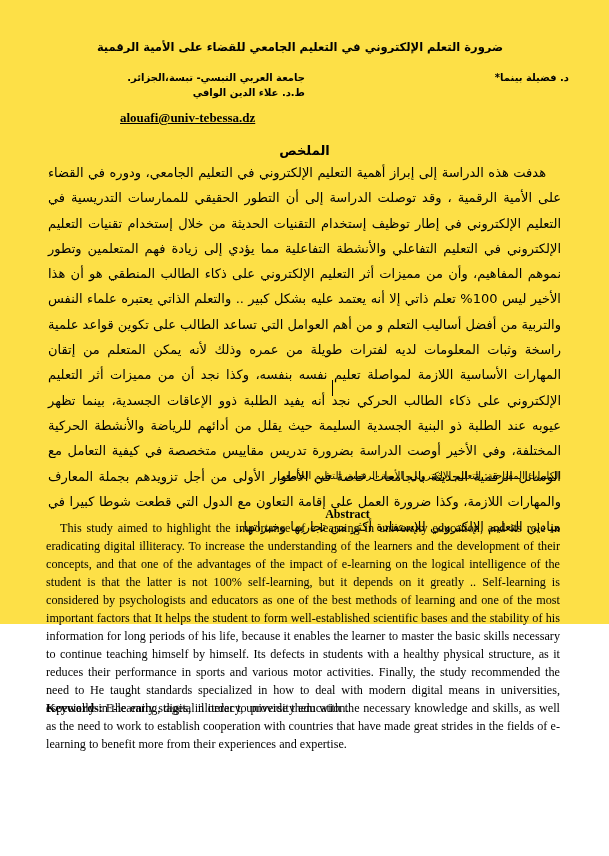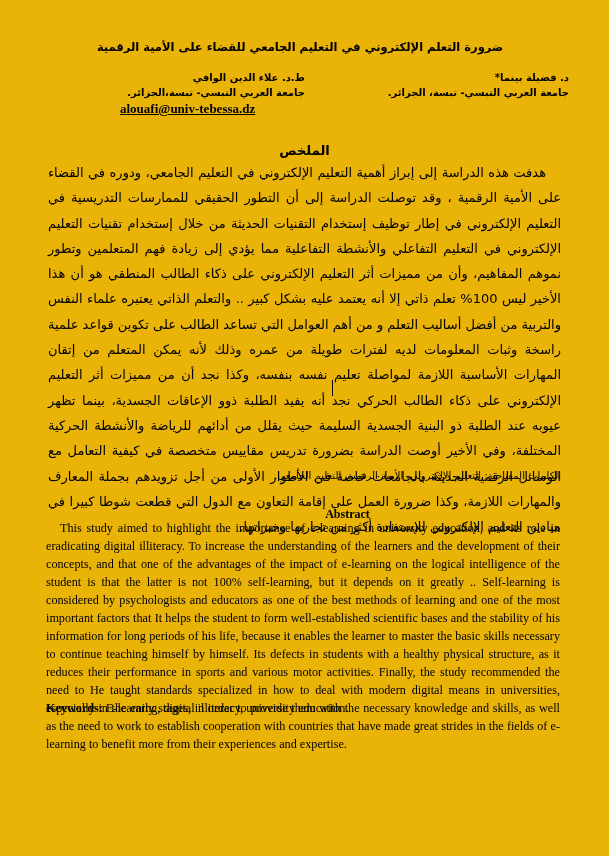--- a/index.html
+++ b/index.html
@@ -1,28 +1,28 @@
 <!DOCTYPE html>
 <html><head>
   <meta charset="utf-8">
   <style>
     html, body { margin: 0; padding: 0; background: #ffffff; }
     body { width: 609px; height: 856px; position: relative; overflow: hidden; color: #000; }
-    .page { position: absolute; left: 0; top: 0; width: 609px; height: 856px; background: #eab308; }
+    .page { position: absolute; left: 0; top: 0; width: 609px; height: 624px; background: #fde047; }
     .title {
       position: absolute; top: 40px; left: 60px; width: 480px;
       text-align: center; direction: rtl;
       font-family: "DejaVu Sans", sans-serif; font-weight: bold; font-size: 11.5px;
     }
     .author { position: absolute; font-family: "DejaVu Sans", sans-serif; font-size: 10px; font-weight: bold; line-height: 15px; }
     .author.right { right: 40px; top: 70px; direction: rtl; text-align: right; width: 270px; }
     .author.left { left: 55px; top: 70px; direction: rtl; text-align: right; width: 250px; }
     .author .email {
       font-family: "Liberation Serif", serif; font-size: 13px; text-decoration: underline; direction: ltr;
-      font-weight: bold; display: block; margin-top: 1px;
+      font-weight: bold; display: block; margin-top: 10px;
     }
     .author.right .email { text-align: right; }
     .author.left .email { text-align: left; padding-left: 65px; }
     .ar-heading {
       position: absolute; top: 143px; left: 0; width: 609px; text-align: center;
       font-family: "DejaVu Sans", sans-serif; font-weight: bold; font-size: 13px;
     }
     .ar-body {
       position: absolute; top: 160px; left: 48px; width: 513px;
       direction: rtl; text-align: justify; text-align-last: right;
@@ -51,26 +51,25 @@
     .caret { position: absolute; left: 332px; top: 380px; width: 1px; height: 16px; background: #000; }
   </style>
 </head>
 <body>
 
 <div class="page">
   <div class="title">ضرورة التعلم الإلكتروني في التعليم الجامعي للقضاء على الأمية الرقمية</div>
 
   <div class="author right">
     <div>د. فضيلة بينما*</div>
-    <div>جامعة العربي التبسي- تبسة، الجزائر.</div>
   </div>
 
   <div class="author left">
+    <div>جامعة العربي التبسي- تبسة،الجزائر.</div>
     <div>ط.د. علاء الدين الوافي</div>
-    <div>جامعة العربي التبسي- تبسة،الجزائر.</div>
     <span class="email">alouafi@univ-tebessa.dz</span>
   </div>
 
   <div class="ar-heading">الملخص</div>
   <div class="ar-body">هدفت هذه الدراسة إلى إبراز أهمية التعليم الإلكتروني في التعليم الجامعي، ودوره في القضاء على الأمية الرقمية ، وقد توصلت الدراسة إلى أن التطور الحقيقي للممارسات التدريسية في التعليم الإلكتروني في إطار توظيف إستخدام التقنيات الحديثة من خلال إستخدام تقنيات التعليم الإلكتروني في التعليم التفاعلي والأنشطة التفاعلية مما يؤدي إلى زيادة فهم المتعلمين وتطور نموهم المفاهيم، وأن من مميزات أثر التعليم الإلكتروني على ذكاء الطالب المنطقي هو أن هذا الأخير ليس 100% تعلم ذاتي إلا أنه يعتمد عليه بشكل كبير .. والتعلم الذاتي يعتبره علماء النفس والتربية من أفضل أساليب التعلم و من أهم العوامل التي تساعد الطالب على تكوين قواعد علمية راسخة وثبات المعلومات لديه لفترات طويلة من عمره وذلك لأنه يمكن المتعلم من إتقان المهارات الأساسية اللازمة لمواصلة تعليم نفسه بنفسه، وكذا نجد أن من مميزات أثر التعليم الإلكتروني على ذكاء الطالب الحركي نجد أنه يفيد الطلبة ذوو الإعاقات الجسدية، بينما تظهر عيوبه عند الطلبة ذو البنية الجسدية السليمة حيث يقلل من أدائهم للرياضة والأنشطة الحركية المختلفة، وفي الأخير أوصت الدراسة بضرورة تدريس مقاييس متخصصة في كيفية التعامل مع الوسائل الرقمية الحديثة بالجامعات خاصة في الأطوار الأولى من أجل تزويدهم بجملة المعارف والمهارات اللازمة، وكذا ضرورة العمل على إقامة التعاون مع الدول التي قطعت شوطا كبيرا في ميادين التعليم الإلكتروني للإستفادة أكثر من تجاربها وخبراتها.</div>
   <div class="ar-keywords">
     <b>الكلمات المفتاحية:</b><span> التعليم الإلكتروني، الأمية الرقمية، التعليم الجامعي.</span>
   </div>
 
   <div class="caret"></div>

